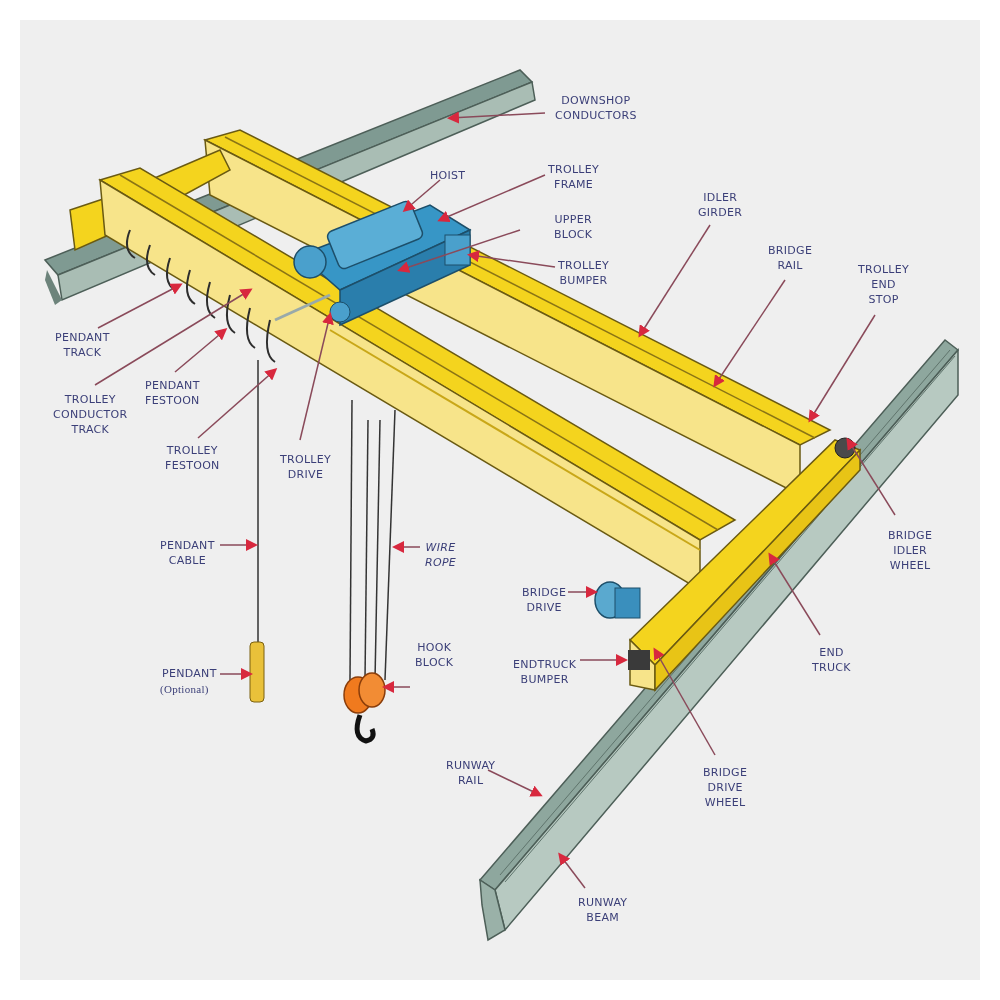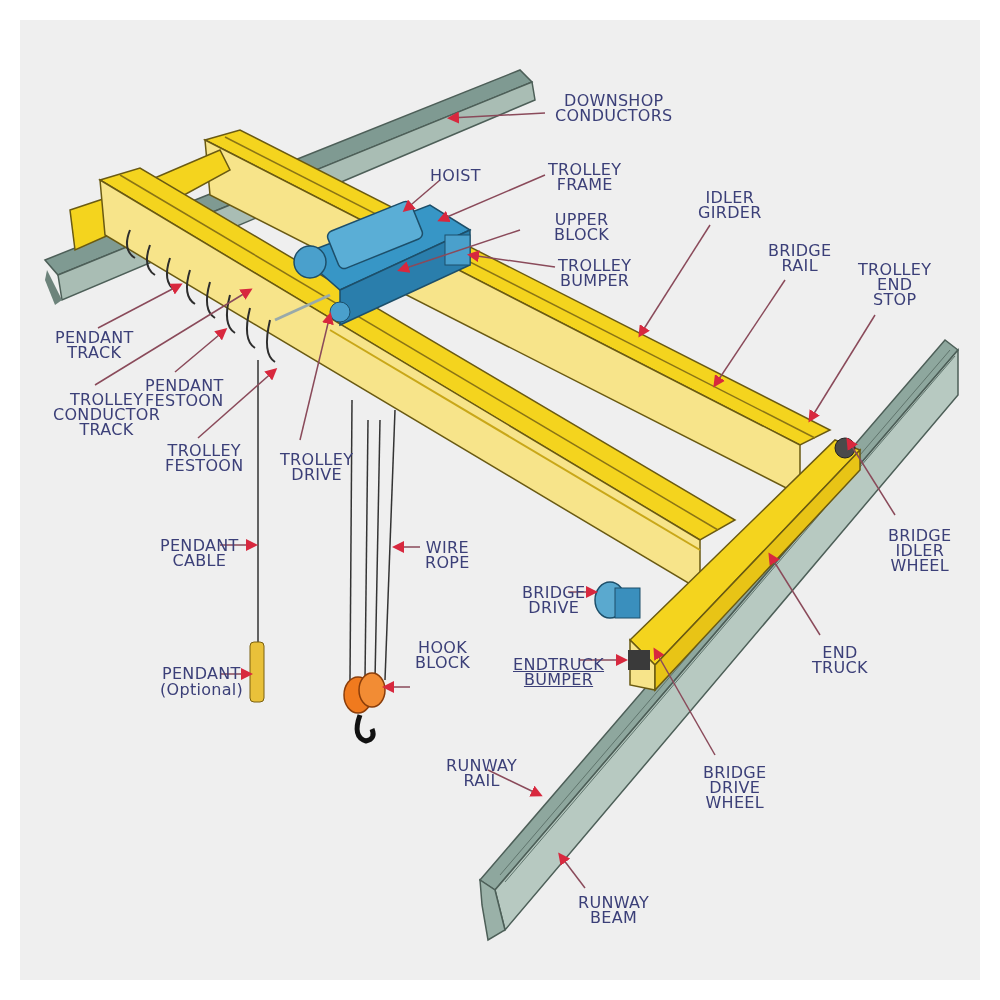--- a/index.html
+++ b/index.html
@@ -1,22 +1,22 @@
 <!DOCTYPE html>
 <html><head>
 <meta charset="utf-8">
 <style>
   html, body { margin:0; padding:0; }
   body { width:1000px; height:1000px; background:#ffffff; position:relative; overflow:hidden;
          font-family: "DejaVu Sans", sans-serif; }
   .canvas { position:absolute; left:20px; top:20px; width:960px; height:960px; background:#efefef; }
   svg.art { position:absolute; left:0; top:0; width:1000px; height:1000px; }
-  .lbl { position:absolute; color:#3b3f78; font-size:16px; line-height:15px; text-align:center;
+  .lbl { position:absolute; color:#3b3f78; font-size:11px; line-height:15px; text-align:center;
          letter-spacing:0.3px; text-transform:uppercase; white-space:pre-line; font-family:"DejaVu Sans", sans-serif; }
-  .lbl.lower { text-transform:none; }
+  .lbl.lower { text-transform:none;font-family:Liberation Serif, serif; }
 </style>
 </head>
 <body>
 
 <div class="canvas"></div>
 
 <svg class="art" viewBox="0 0 1000 1000">
 
   <g>
     <polygon points="45,260 520,70 532,82 58,275" fill="#7f9a92" stroke="#4d5f58" stroke-width="1.5"></polygon>
@@ -155,29 +155,29 @@
 CONDUCTOR
 TRACK</div>
 <div class="lbl" style="left:145px;top:378px;">PENDANT
 FESTOON</div>
 <div class="lbl" style="left:165px;top:443px;">TROLLEY
 FESTOON</div>
 <div class="lbl" style="left:280px;top:452px;">TROLLEY
 DRIVE</div>
 <div class="lbl" style="left:160px;top:538px;">PENDANT
 CABLE</div>
-<div class="lbl" style="left:425px;top:540px;">WIRE
+<div class="lbl" style="left:425px;top:540px;font-style:italic;">WIRE
 ROPE</div>
 <div class="lbl" style="left:162px;top:666px;">PENDANT</div>
 <div class="lbl lower" style="left:160px;top:682px;">(Optional)</div>
 <div class="lbl" style="left:415px;top:640px;">HOOK
 BLOCK</div>
 <div class="lbl" style="left:522px;top:585px;">BRIDGE
 DRIVE</div>
-<div class="lbl" style="left:513px;top:657px;text-decoration:underline;">ENDTRUCK
+<div class="lbl" style="left:513px;top:657px;">ENDTRUCK
 BUMPER</div>
 <div class="lbl" style="left:703px;top:765px;">BRIDGE
 DRIVE
 WHEEL</div>
 <div class="lbl" style="left:888px;top:528px;">BRIDGE
 IDLER
 WHEEL</div>
 <div class="lbl" style="left:812px;top:645px;">END
 TRUCK</div>
 <div class="lbl" style="left:446px;top:758px;">RUNWAY

